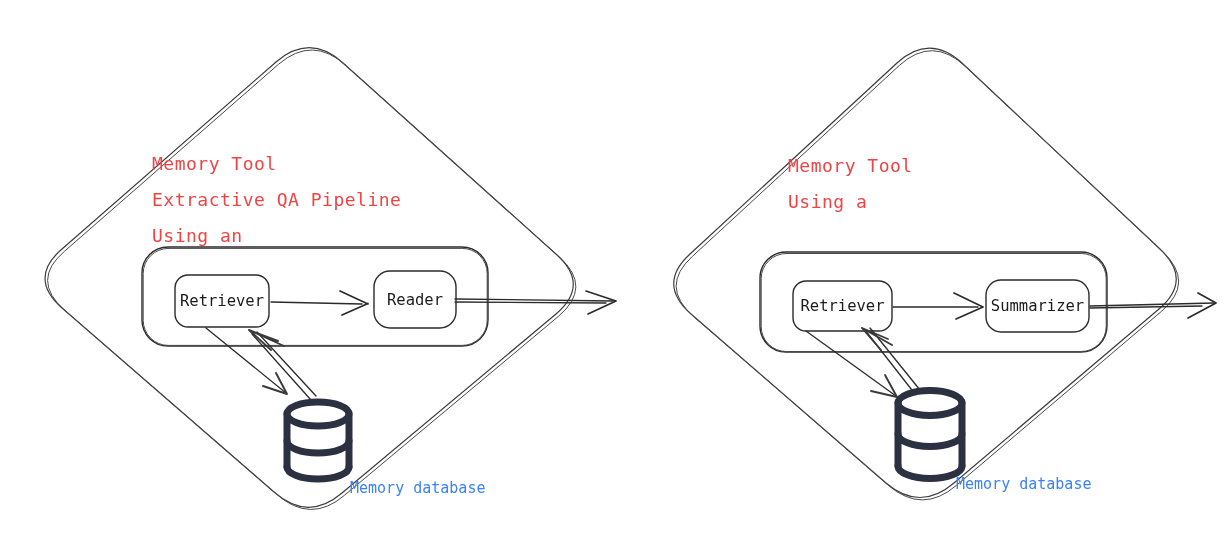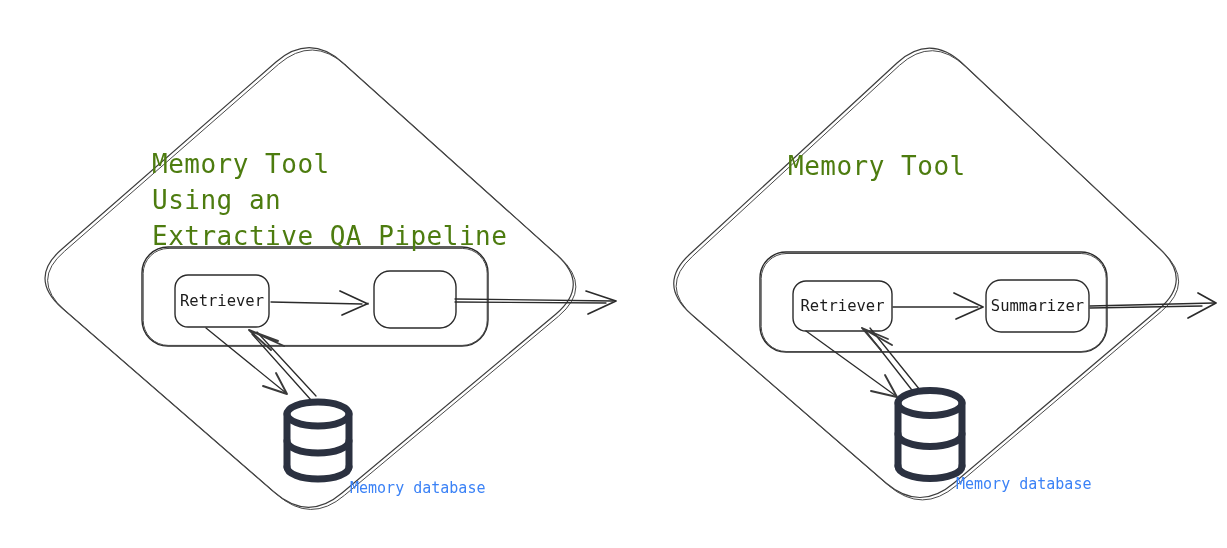--- a/index.html
+++ b/index.html
@@ -10,21 +10,21 @@
   }
   #linework{position:absolute;left:0;top:0;width:1227px;height:548px;}
   .sk{fill:none;stroke:#3d3d3d;stroke-width:1.2;stroke-linecap:round;stroke-linejoin:round;}
   .sk2{fill:none;stroke:#4a4a4a;stroke-width:1;stroke-linecap:round;stroke-linejoin:round;}
   .box{fill:none;stroke:#2b2b2b;stroke-width:1.4;stroke-linecap:round;stroke-linejoin:round;}
   .arrow{fill:none;stroke:#2b2b2b;stroke-width:1.3;stroke-linecap:round;stroke-linejoin:round;}
   .head{fill:none;stroke:#2b2b2b;stroke-width:1.7;stroke-linecap:round;stroke-linejoin:round;}
   .skarm{fill:none;stroke:#3a3a3a;stroke-width:1.9;stroke-linecap:round;}
   .db{fill:none;stroke:#2b3140;stroke-width:7;stroke-linecap:round;}
   .title{
-    position:absolute;color:#4d7c0f;font-size:26px;line-height:36px;
+    position:absolute;color:#ef4444;font-size:18px;line-height:36px;
     white-space:nowrap;letter-spacing:0.5px;
   }
   .stage-label{
     position:absolute;display:flex;align-items:center;justify-content:center;
     color:#1c1c1c;font-size:15.5px;white-space:nowrap;text-align:right;
   }
   .db-label{
     position:absolute;color:#3b82f6;font-size:15px;white-space:nowrap;
   }
 </style>
@@ -113,26 +113,28 @@
         <ellipse cx="930" cy="403" rx="32" ry="12.5"></ellipse>
         <path d="M898,403 L898,466 M962,403 L962,466"></path>
         <path d="M898,434 A32,12.5 0 0 0 962,434"></path>
         <path d="M898,466 A32,12.5 0 0 0 962,466"></path>
       </g>
     </g>
   </svg>
 
   <div class="title" style="left:152px;top:146px;">
     <div>Memory Tool</div>
+    <div>Extractive QA Pipeline</div>
     <div>Using an</div>
-    <div>Extractive QA Pipeline</div>
   </div>
   <div class="stage-label" style="left:175px;top:275px;width:94px;height:52px;">Retriever</div>
+  <div class="stage-label" style="left:374px;top:271px;width:82px;height:57px;">Reader</div>
   <div class="db-label" style="left:350px;top:479px;">Memory database</div>
 
   <div class="title" style="left:788px;top:148px;">
     <div>Memory Tool</div>
+    <div>Using a</div>
   </div>
   <div class="stage-label" style="left:793px;top:281px;width:99px;height:50px;">Retriever</div>
   <div class="stage-label" style="left:986px;top:280px;width:103px;height:52px;">Summarizer</div>
   <div class="db-label" style="left:956px;top:475px;">Memory database</div>
 
 </div>
 
 </body></html>

